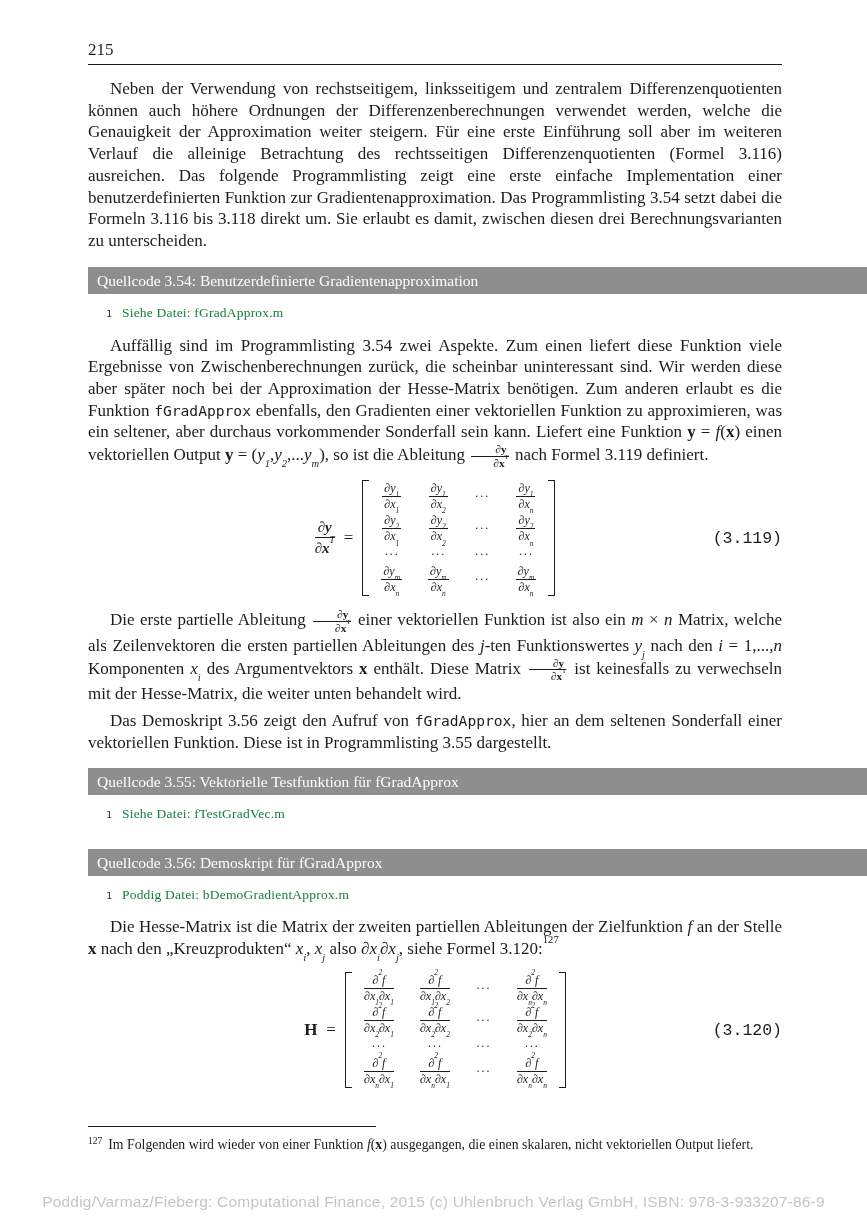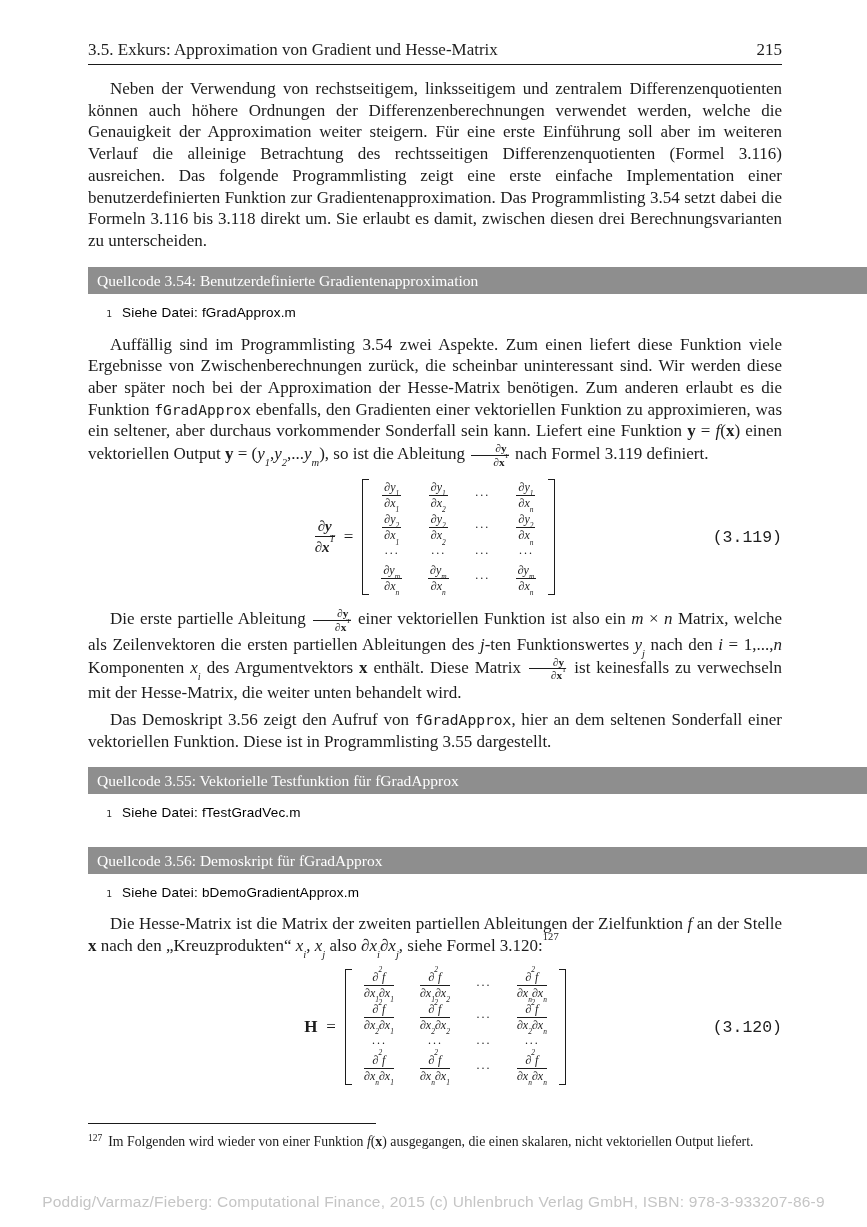--- a/index.html
+++ b/index.html
@@ -34,22 +34,22 @@
   .ifrac .ifn{border-bottom:1px solid var(--ink);padding:0 2px 0;}
   .ifrac .ifd{padding-top:0;}
 
   
   .listing{margin-top:15px;}
   .listing-bar{background:var(--barbg);color:var(--bartext);font-size:15.5px;
     height:27px;line-height:27px;padding-left:9px;width:788px;box-sizing:border-box;}
   .codeline{display:flex;align-items:baseline;margin:11px 0 0 12px;}
   .lineno{font-family:"DejaVu Sans Mono","Liberation Mono",monospace;
     font-size:9.5px;color:#2b2b2b;width:12px;text-align:right;margin-right:10px;}
-  .codetext{font-family:Liberation Sans, sans-serif;
-    font-size:13.5px;color:#000000;letter-spacing:.2px;}
+  .codetext{font-family:Liberation Serif, serif;
+    font-size:13.5px;color:#15803d;letter-spacing:.2px;}
 
   
   .equation{display:flex;align-items:center;justify-content:center;
     position:relative;margin-top:10px;}
   .eq-lhs{font-size:17px;}
   .bigfrac{display:inline-flex;flex-direction:column;text-align:center;
     font-size:15px;font-style:italic;line-height:1.2;}
   .bigfrac .fnum{border-bottom:1.2px solid var(--ink);padding:0 3px 1px;}
   .bigfrac .fden{padding-top:1px;}
   .eqsign{font-size:17px;margin:0 9px;}
@@ -78,21 +78,20 @@
     font-family:"Liberation Sans","DejaVu Sans",sans-serif;
     font-size:15.5px;color:var(--footer);letter-spacing:.2px;}
 </style>
 </head>
 <body>
 
 <div class="page">
   <div class="content">
 
     <div class="pagehead">
-      <span>3.5. Exkurs: Approximation von Gradient und Hesse-Matrix</span>
       <span>215</span>
     </div>
     <div class="headrule"></div>
 
     <p class="body">Neben der Verwendung von rechstseitigem, linksseitigem und zentralem Differenzenquotienten können auch höhere Ordnungen der Differenzenberechnungen verwendet werden, welche die Genauigkeit der Approximation weiter steigern. Für eine erste Einführung soll aber im weiteren Verlauf die alleinige Betrachtung des rechtsseitigen Differenzenquotienten (Formel 3.116) ausreichen. Das folgende Programmlisting zeigt eine erste einfache Implementation einer benutzerdefinierten Funktion zur Gradientenapproximation. Das Programmlisting 3.54 setzt dabei die Formeln 3.116 bis 3.118 direkt um. Sie erlaubt es damit, zwischen diesen drei Berechnungsvarianten zu unterscheiden.</p>
 
     <div class="listing" style="margin-top:15px;">
       <div class="listing-bar">Quellcode 3.54: Benutzerdefinierte Gradientenapproximation</div>
       <div class="codeline">
         <span class="lineno">1</span>
@@ -178,21 +177,21 @@
       <div class="codeline">
         <span class="lineno">1</span>
         <span class="codetext">Siehe Datei: fTestGradVec.m</span>
       </div>
     </div>
 
     <div class="listing" style="margin-top:27px;">
       <div class="listing-bar">Quellcode 3.56: Demoskript für fGradApprox</div>
       <div class="codeline">
         <span class="lineno">1</span>
-        <span class="codetext">Siehe Datei: bDemoGradientApprox.m</span>
+        <span class="codetext">Poddig Datei: bDemoGradientApprox.m</span>
       </div>
     </div>
 
     <p class="body" style="margin-top:13px;">Die Hesse-Matrix ist die Matrix der zweiten partiellen Ableitungen der Zielfunktion <i>f</i> an der Stelle <b>x</b> nach den „Kreuzprodukten“ <i>x</i><sub>i</sub>, <i>x</i><sub>j</sub> also ∂<i>x</i><sub>i</sub>∂<i>x</i><sub>j</sub>, siehe Formel 3.120:<sup>127</sup></p>
 
     <div class="equation" style="margin-top:10px;">
       <span class="eq-lhs"><b>H</b></span>
       <span class="eqsign">=</span>
       <span class="matrix-group">
         <span class="mbracket mb-left"></span>

